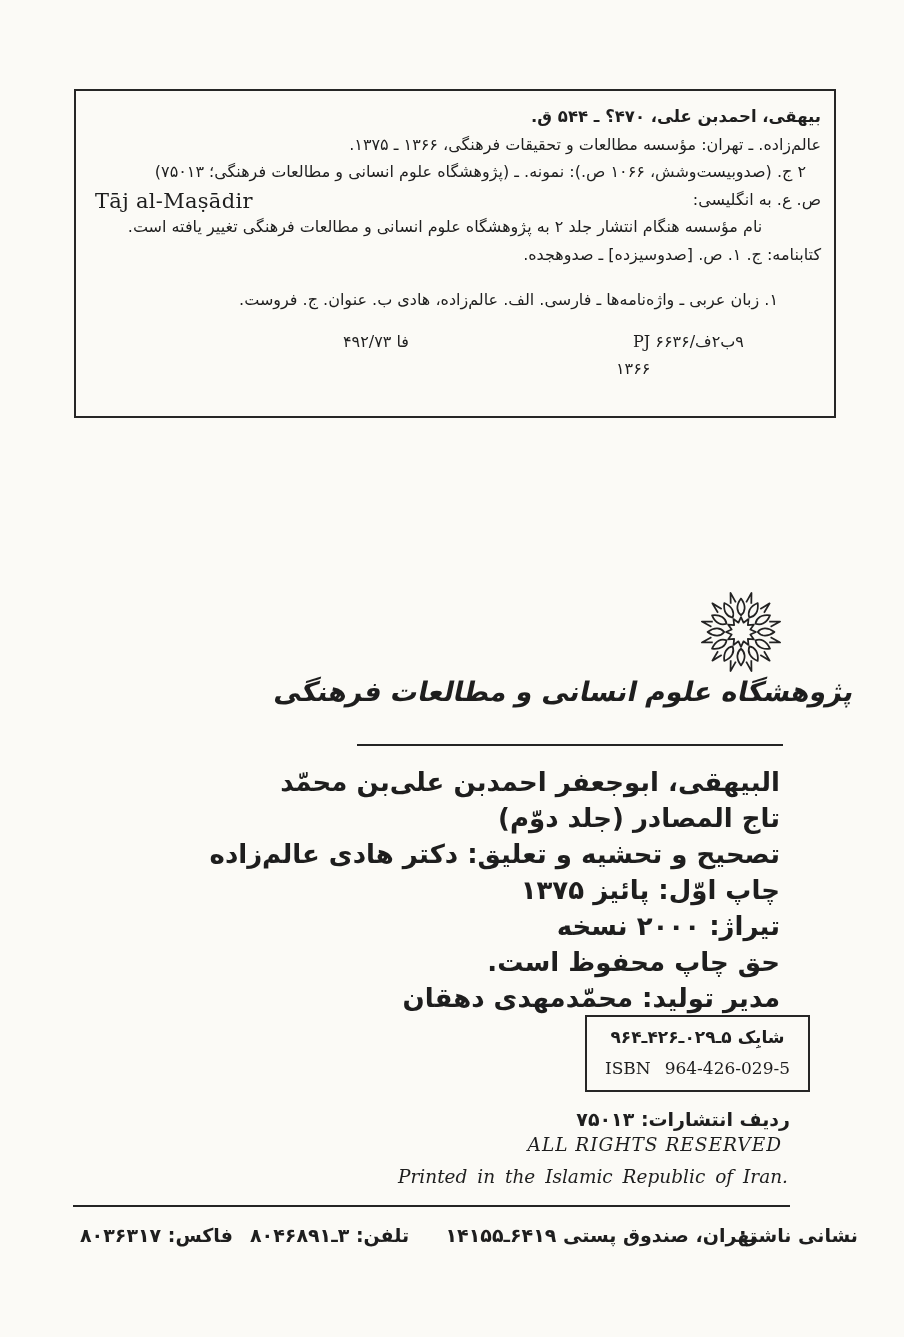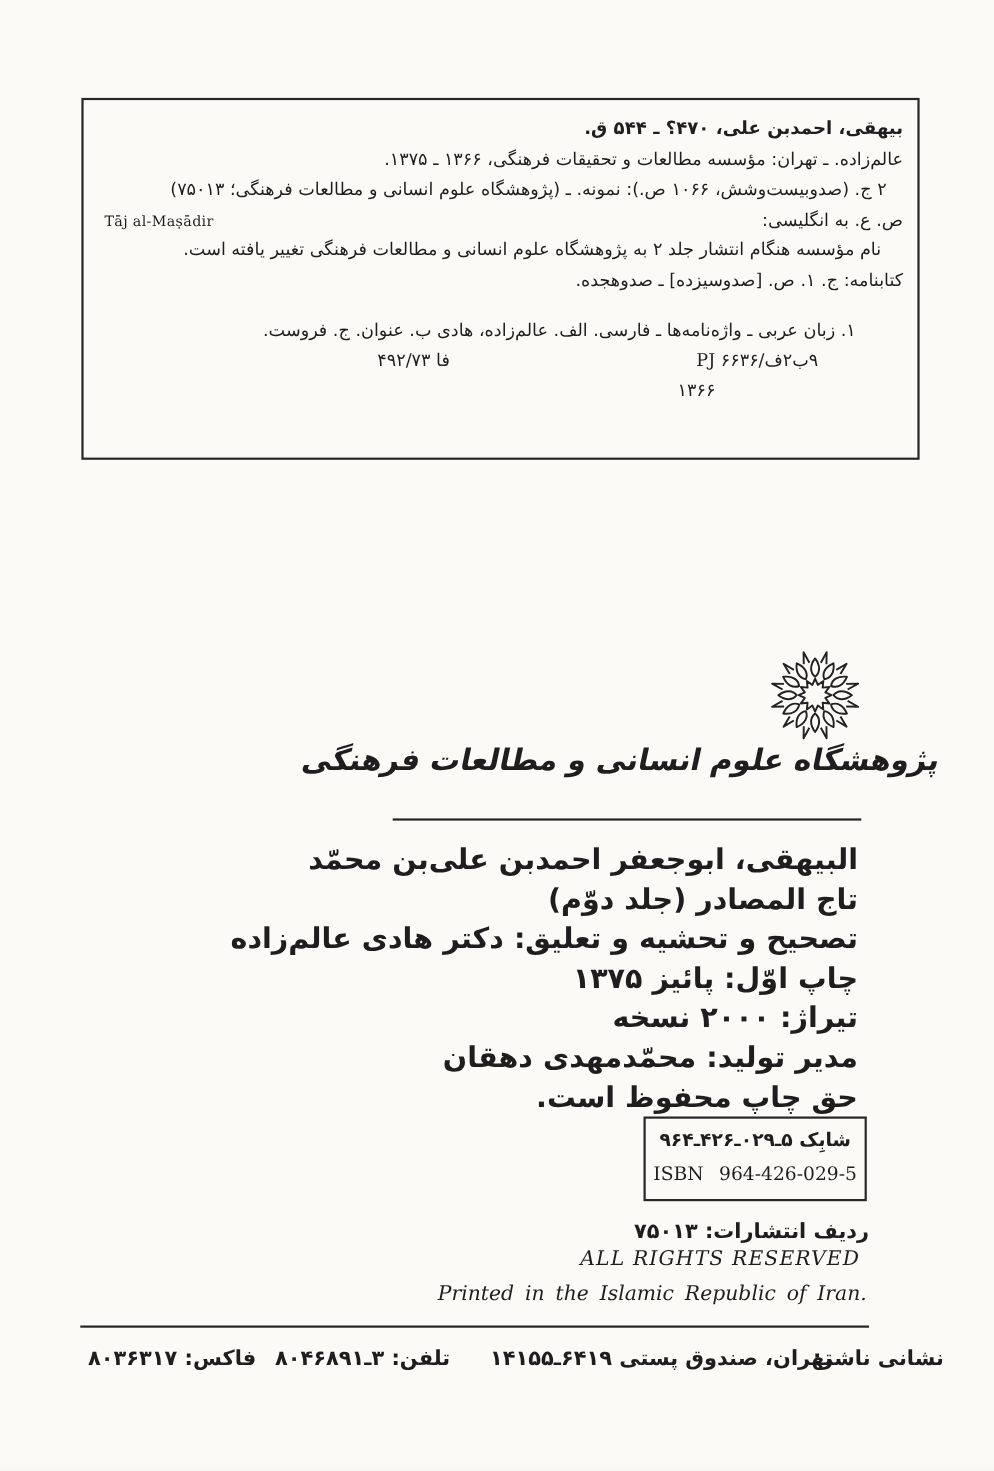--- a/index.html
+++ b/index.html
@@ -6,26 +6,26 @@
   body{font-family:"DejaVu Sans",sans-serif;color:#1e1e1e;background:#e9e7e2;}
   #page{position:relative;width:904px;height:1337px;background:#fbfaf6;overflow:hidden;}
 
   
   .cip-box{position:absolute;left:74px;top:89px;width:762px;height:329px;
            border:2px solid #262626;box-sizing:border-box;direction:rtl;
            padding:12px 13px 0 13px;font-size:16px;line-height:27.5px;}
   .cip-line{position:relative;text-align:right;white-space:nowrap;}
   .cip-line.bold{font-weight:bold;font-size:16.5px;}
   .cip-line.ind1{padding-right:15px;}
-  .cip-line.ind2{padding-right:20px;}
+  .cip-line.ind2{padding-right:20px;text-align:center;}
   .cip-line.tracing{padding-right:43px;margin-top:18px;}
   .latin-title{position:absolute;left:6px;top:2px;direction:ltr;
                font-family:"DejaVu Serif","Liberation Serif",serif;
-               font-size:13px;letter-spacing:.3px;}
-  .cip-call-row{position:relative;height:27.5px;margin-top:0;}
+               font-size:21px;letter-spacing:.3px;}
+  .cip-call-row{position:relative;height:27.5px;margin-top:14px;}
   .cip-call-row .call-fa{position:absolute;left:254px;top:0;direction:rtl;font-size:16px;}
   .cip-call-row .call-lc{position:absolute;left:544px;top:0;direction:ltr;font-size:16px;}
   .call-lc .latin{font-family:"DejaVu Serif","Liberation Serif",serif;}
   .cutter-ltr{direction:ltr;unicode-bidi:bidi-override;}
   .cip-year-row{position:relative;height:27.5px;}
   .cip-year-row span{position:absolute;left:527px;top:0;font-size:16px;}
 
   
   .lib-note{position:absolute;left:78px;top:437px;direction:rtl;font-size:15.5px;white-space:nowrap;}
 
@@ -37,21 +37,21 @@
                letter-spacing:-1px;}
 
   .rule-top{position:absolute;left:357px;top:744px;width:426px;height:2px;background:#242424;}
   .rule-bottom{position:absolute;left:73px;top:1205px;width:717px;height:2px;background:#242424;}
 
   
   .pub-block{position:absolute;right:124px;top:764px;direction:rtl;text-align:right;
              font-size:26px;font-weight:bold;line-height:36px;white-space:nowrap;}
 
   
-  .isbn-box{position:absolute;left:585px;top:1015px;width:203px;height:77px;
+  .isbn-box{position:absolute;left:585px;top:1015px;width:225px;height:77px;
             border:2px solid #262626;box-sizing:border-box;text-align:center;
             padding-top:5px;}
   .isbn-fa{direction:rtl;font-size:17px;font-weight:bold;line-height:30px;white-space:nowrap;}
   .isbn-en{direction:ltr;font-family:"DejaVu Serif","Liberation Serif",serif;
            font-size:17px;line-height:32px;white-space:nowrap;
            display:flex;justify-content:center;gap:14px;}
 
   .series-line{position:absolute;right:114px;top:1104px;direction:rtl;
                font-size:19px;font-weight:bold;line-height:30px;white-space:nowrap;}
   .rights-line{position:absolute;right:122px;top:1134px;
@@ -131,22 +131,22 @@
   <div class="calligraphy">پژوهشگاه علوم انسانی و مطالعات فرهنگی</div>
 
   <div class="rule-top"></div>
 
   <div class="pub-block">
     <div>البیهقی، ابوجعفر احمدبن علی‌بن محمّد</div>
     <div>تاج المصادر (جلد دوّم)</div>
     <div>تصحیح و تحشیه و تعلیق: دکتر هادی عالم‌زاده</div>
     <div>چاپ اوّل: پائیز ۱۳۷۵</div>
     <div>تیراژ: ۲۰۰۰ نسخه</div>
+    <div>حق چاپ محفوظ است.</div>
     <div>مدیر تولید: محمّدمهدی دهقان</div>
-    <div>حق چاپ محفوظ است.</div>
   </div>
 
   <div class="isbn-box">
     <div class="isbn-fa">شابِک ۵ـ۰۲۹ـ۴۲۶ـ۹۶۴</div>
     <div class="isbn-en">
       <span>ISBN</span>
       <span>964-426-029-5</span>
     </div>
   </div>
 

